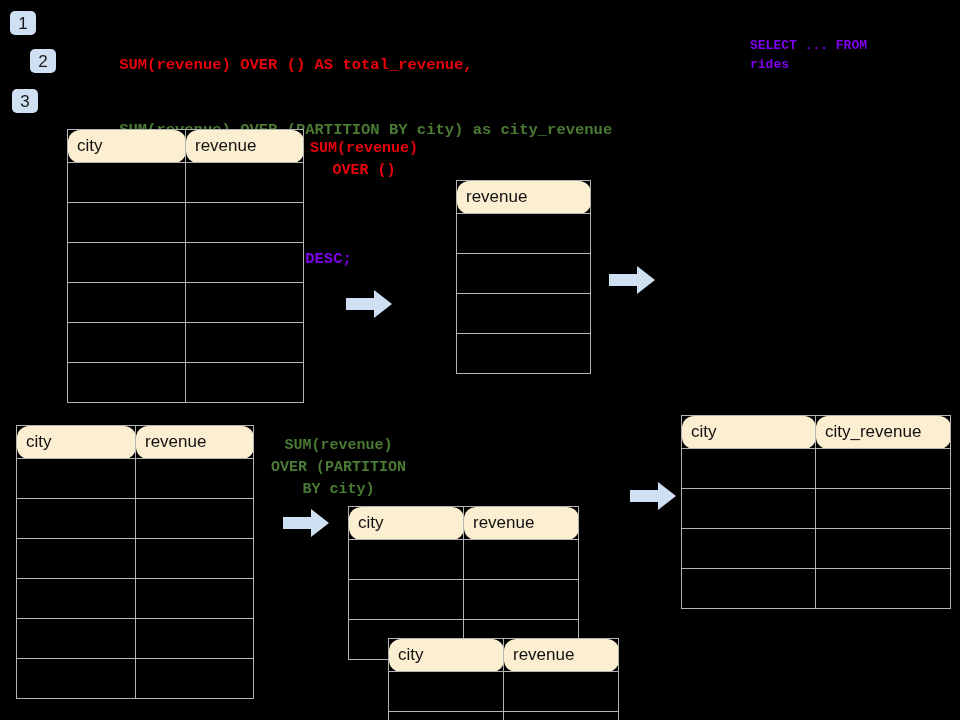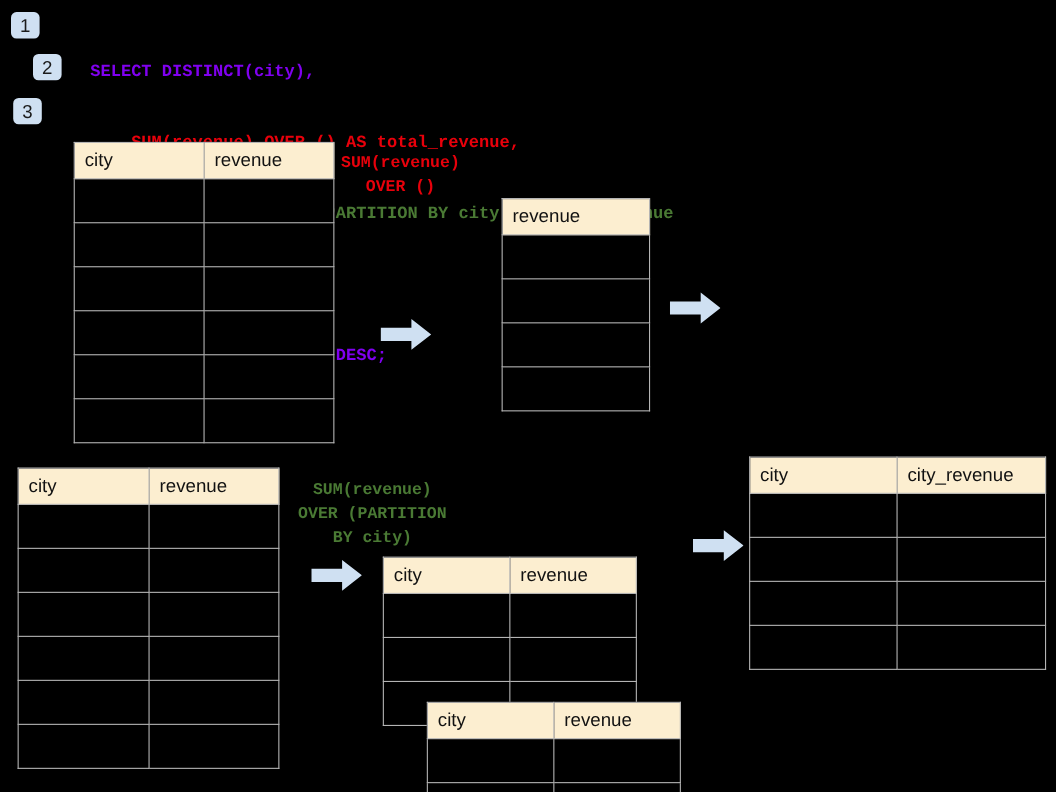--- a/index.html
+++ b/index.html
@@ -85,20 +85,21 @@
   .tbl th {
     background: #fceed0;
     color: #111111;
     font-family: "Liberation Sans", sans-serif;
     font-size: 17px;
     font-weight: normal;
     text-align: left;
     padding-left: 9px;
     height: 33px;
     box-sizing: border-box;
+    border-radius: 12px;
   }
   .tbl td {
     background: #000000;
     height: 40px;
     box-sizing: border-box;
   }
 
   
   .arrow {
     position: absolute;
@@ -115,27 +116,28 @@
     <span>1</span>
   </div>
   <div class="step-badge" style="left:30px; top:49px;">
     <span>2</span>
   </div>
   <div class="step-badge" style="left:12px; top:89px;">
     <span>3</span>
   </div>
 
   <div class="sql-block" style="left:82px; top:12px;">
-    <div class="sql-line c-purple">SELECT DISTINCT(city),</div>
     <div class="sql-line c-red">    SUM(revenue) OVER () AS total_revenue,</div>
     <div class="sql-line c-green">    SUM(revenue) OVER (PARTITION BY city) as city_revenue</div>
     <div class="sql-line c-purple">  FROM rides</div>
     <div class="sql-line c-purple">  ORDER by city_revenue DESC;</div>
   </div>
 
+  <div class="side-note" style="left:750px; top:36px;">SELECT ... FROM
+rides</div>
 
   <div class="annot annot-red" style="left:310px; top:138px;">SUM(revenue)
 OVER ()</div>
 
   <div class="annot annot-green" style="left:271px; top:435px;">SUM(revenue)
 OVER (PARTITION
 BY city)</div>
 
   <table class="tbl" style="left:67px; top:129px; width:236px;">
     <colgroup>

